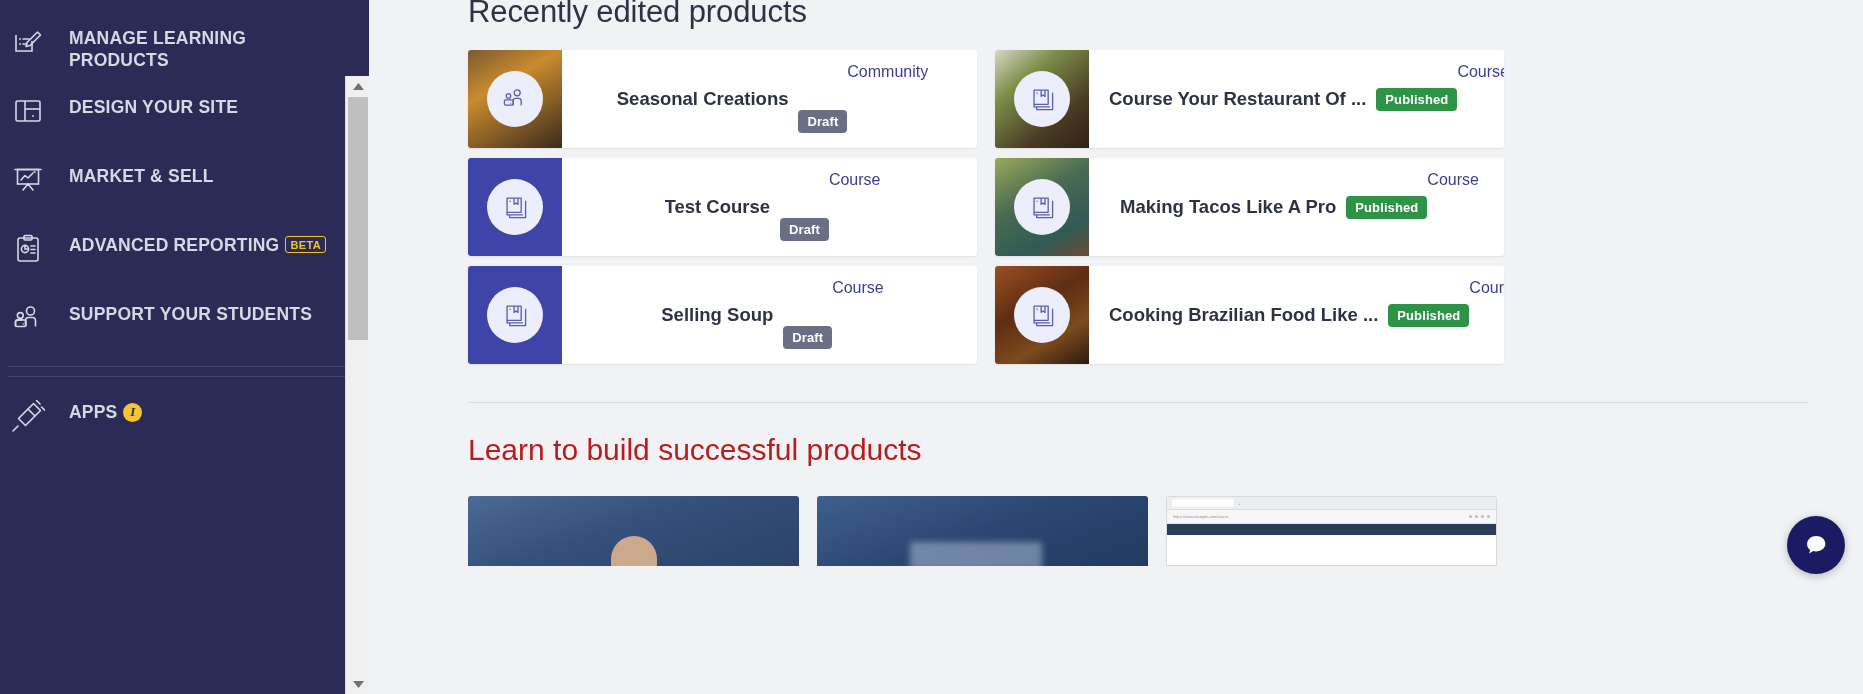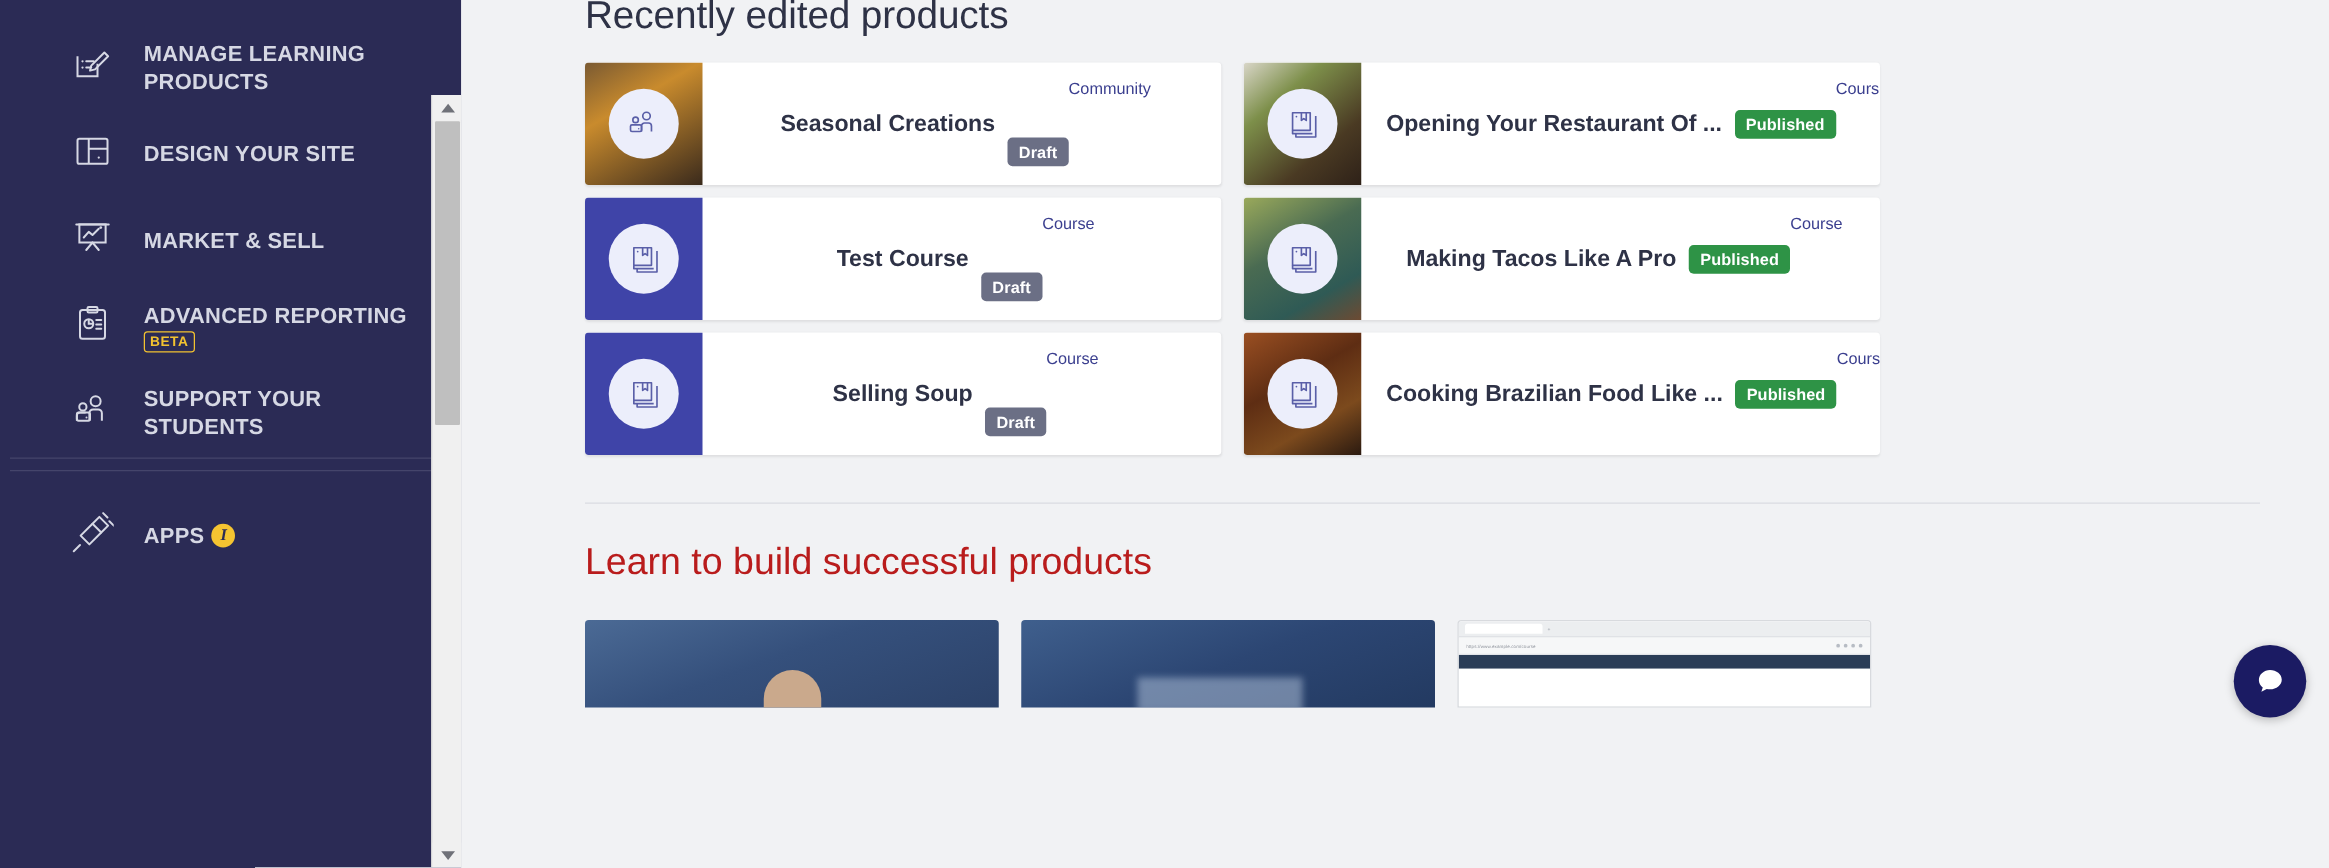--- a/index.html
+++ b/index.html
@@ -37,26 +37,25 @@
   }
   .search-btn {
     width: 26px; height: 26px;
     display: flex; align-items: center; justify-content: center;
   }
   .nav {
     padding-top: 12px;
   }
   .nav-item {
     display: flex;
-    align-items: center;
+    align-items: flex-start;
     gap: 21px;
     padding: 0 22px 0 8px;
     min-height: 69px;
     cursor: pointer;
-    margin-left: 46px;
   }
   .nav-item .ico {
     flex: 0 0 40px;
     width: 40px; height: 40px;
     display: flex; align-items: center; justify-content: center;
     margin-top: 10px;
   }
   .nav-label {
     color: #d6d8e4;
     font-size: 17.5px;
@@ -199,21 +198,21 @@
   .pcard-title {
     font-size: 18.5px;
     font-weight: 700;
     color: #2e3246;
     white-space: nowrap;
     overflow: hidden;
     text-overflow: ellipsis;
     max-width: 300px;
   }
   .pcard-type {
-    font-size: 13px;
+    font-size: 16px;
     color: #3b3f8f;
     margin-top: 13px;
   }
   .badge {
     font-size: 13px;
     font-weight: 700;
     color: #ffffff;
     border-radius: 4px;
     padding: 4px 9px 4px 9px;
     flex: 0 0 auto;
@@ -459,21 +458,21 @@
               <path d="M8 7h16v16H8z" stroke-linejoin="round"></path>
               <path d="M8 23v3h18" stroke-linejoin="round"></path>
               <path d="M11 26v3h18V10" stroke-linejoin="round"></path>
               <path d="M16 7v7l2.2-1.6L20.4 14V7" stroke-linejoin="round"></path>
               <circle cx="11.5" cy="10.5" r="0.8" fill="#5a5fa8" stroke="none"></circle>
             </svg>
           </div>
         </div>
         <div class="pcard-body">
           <div class="pcard-titlerow">
-            <span class="pcard-title">Opening Your Restaurant Of ...</span>
+            <span class="pcard-title">Course Your Restaurant Of ...</span>
             <span class="badge published">Published</span>
           </div>
           <span class="pcard-type">Course</span>
         </div>
       </div>
 
       <div class="pcard">
         <div class="pcard-thumb" style="background:#3f44a8;">
           <div class="bubble">
             <svg width="30" height="30" viewBox="0 0 34 34" fill="none" stroke="#5a5fa8" stroke-width="1.5">

